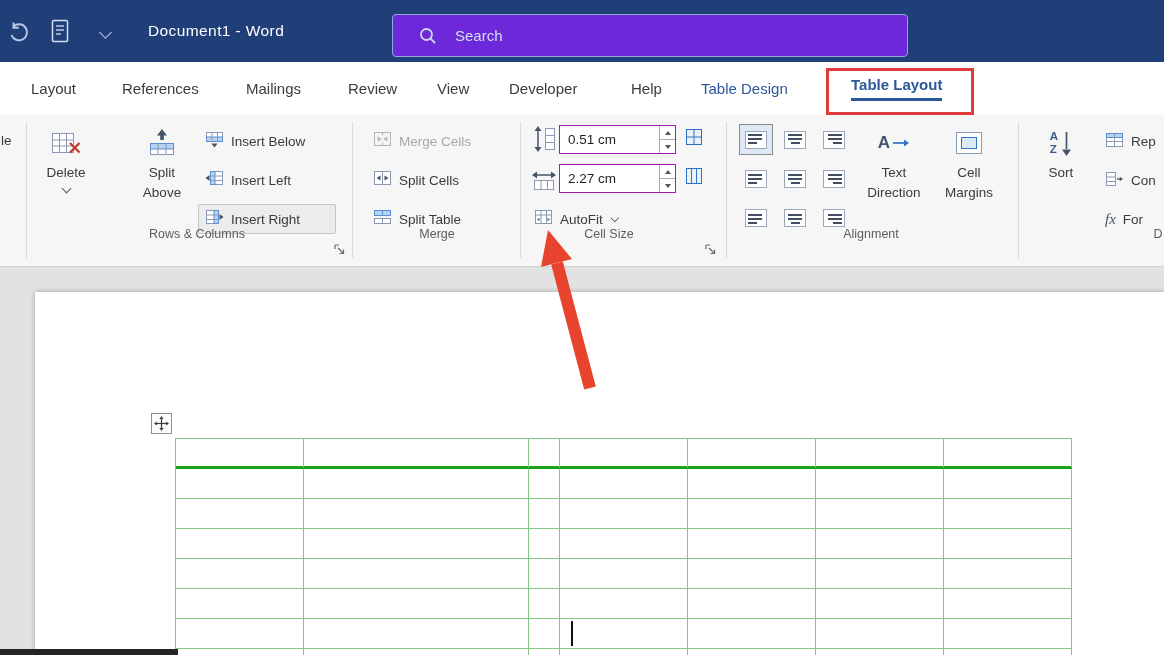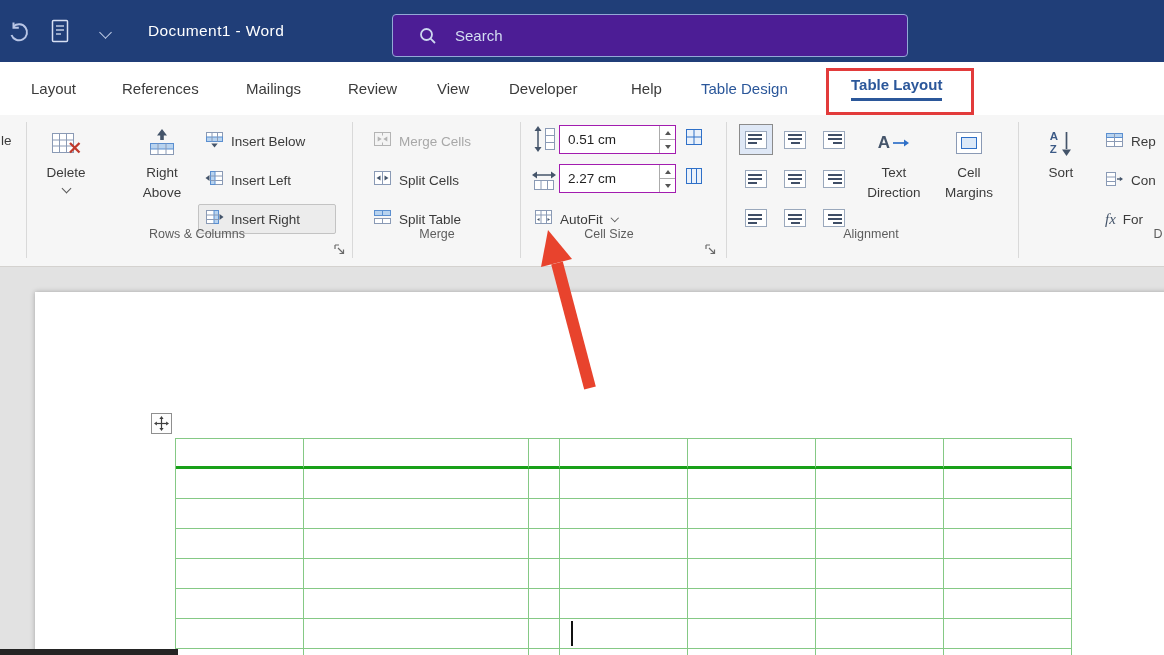--- a/index.html
+++ b/index.html
@@ -7,21 +7,21 @@
   body { position:relative; font-family:"Liberation Sans", sans-serif; background:#e2e2e2; }
 
   
   .titlebar { position:absolute; left:0; top:0; width:1164px; height:62px; background:#203e78; }
   .qat-undo { position:absolute; left:8px; top:21px; }
   .qat-doc  { position:absolute; left:50px; top:19px; }
   .qat-chev { position:absolute; left:101px; top:28px; width:9px; height:9px;
               border-right:1.6px solid #c3cfe9; border-bottom:1.6px solid #c3cfe9; transform:rotate(45deg); }
   .doc-title { position:absolute; left:148px; top:0; height:62px; display:flex; align-items:center;
                color:#ffffff; font-size:15.5px; letter-spacing:.4px; }
-  .searchbox { position:absolute; left:392px; top:14px; width:516px; height:43px; background:#4c1d95;
+  .searchbox { position:absolute; left:392px; top:14px; width:516px; height:43px; background:#6d28d9;
                border:1px solid #93a9d6; border-radius:4px; display:flex; align-items:center; }
   .searchbox .sicon { margin-left:26px; display:flex; }
   .searchbox .slabel { margin-left:18px; color:#d3def2; font-size:15px; }
 
   
   .tabrow { position:absolute; left:0; top:62px; width:1164px; height:53px; background:#ffffff; }
   .tab { position:absolute; top:62px; height:53px; display:flex; align-items:center;
          font-size:15px; color:#3b3b3b; cursor:default; }
   .tab.ctx { color:#2b579a; }
   .tab.active { color:#2b579a; font-weight:700; }
@@ -173,21 +173,21 @@
   <div class="bigbtn" style="left:131px; width:62px">
     <span class="ic">
       <svg width="30" height="30" viewBox="0 0 30 30">
         <path d="M15 1 L10 7.5 h3.2 v4.5 h3.6 V7.5 h3.2 Z" fill="#44546a"></path>
         <rect x="3.5" y="15.5" width="23" height="11" fill="#fff" stroke="#8a9ab5"></rect>
         <rect x="3.5" y="15.5" width="23" height="5.5" fill="#b8d3ef" stroke="#5b8fd0"></rect>
         <line x1="11" y1="15.5" x2="11" y2="26.5" stroke="#8a9ab5"></line>
         <line x1="19" y1="15.5" x2="19" y2="26.5" stroke="#8a9ab5"></line>
       </svg>
     </span>
-    <span class="lbl">Right</span>
+    <span class="lbl">Split</span>
     <span class="lbl">Above</span>
   </div>
 
   <div class="smbtn" style="left:198px; top:11px; width:138px">
     <span>
       <svg width="19" height="17" viewBox="0 0 19 17">
         <rect x="1.5" y="1.5" width="16" height="9" fill="#fff" stroke="#8a9ab5"></rect>
         <rect x="1.5" y="6" width="16" height="4.5" fill="#b8d3ef" stroke="#5b8fd0"></rect>
         <line x1="7" y1="1.5" x2="7" y2="10.5" stroke="#8a9ab5"></line>
         <line x1="12.5" y1="1.5" x2="12.5" y2="10.5" stroke="#8a9ab5"></line>

